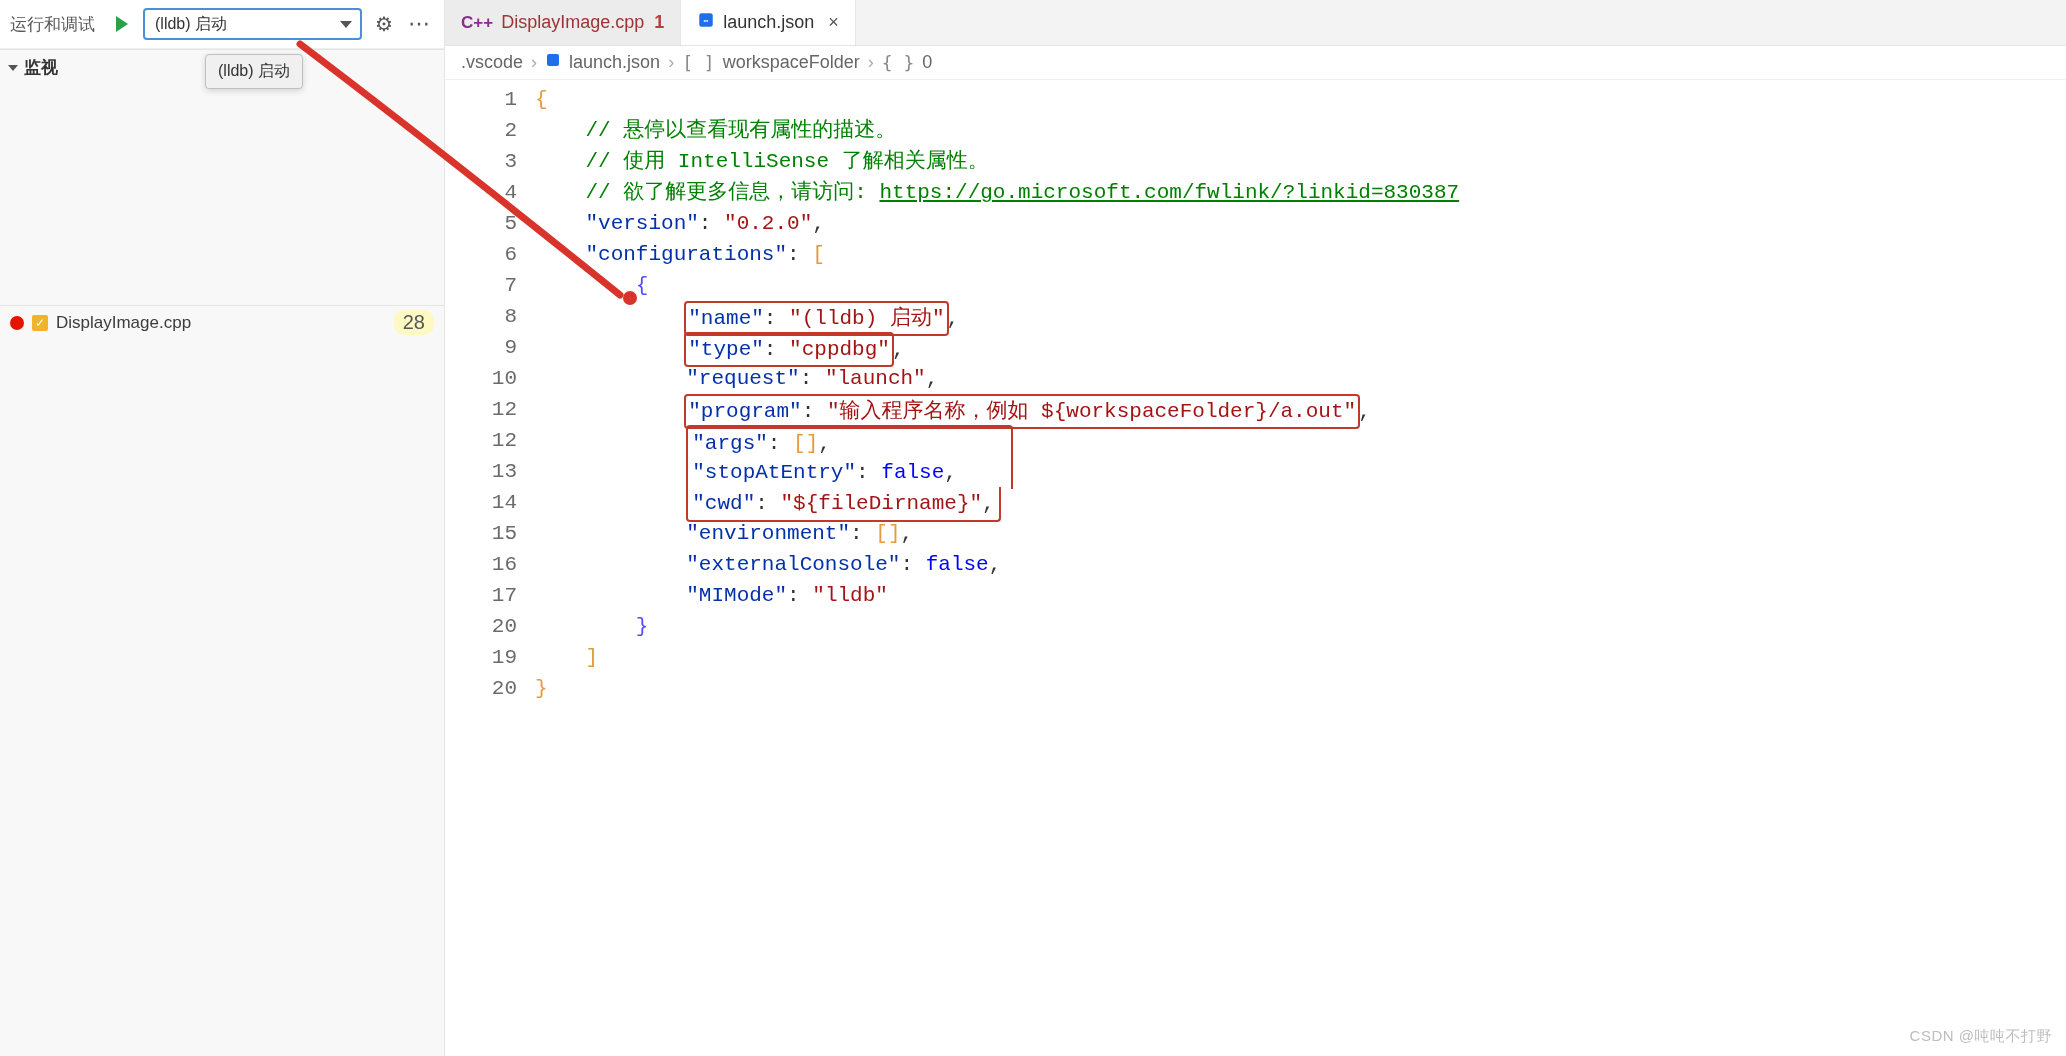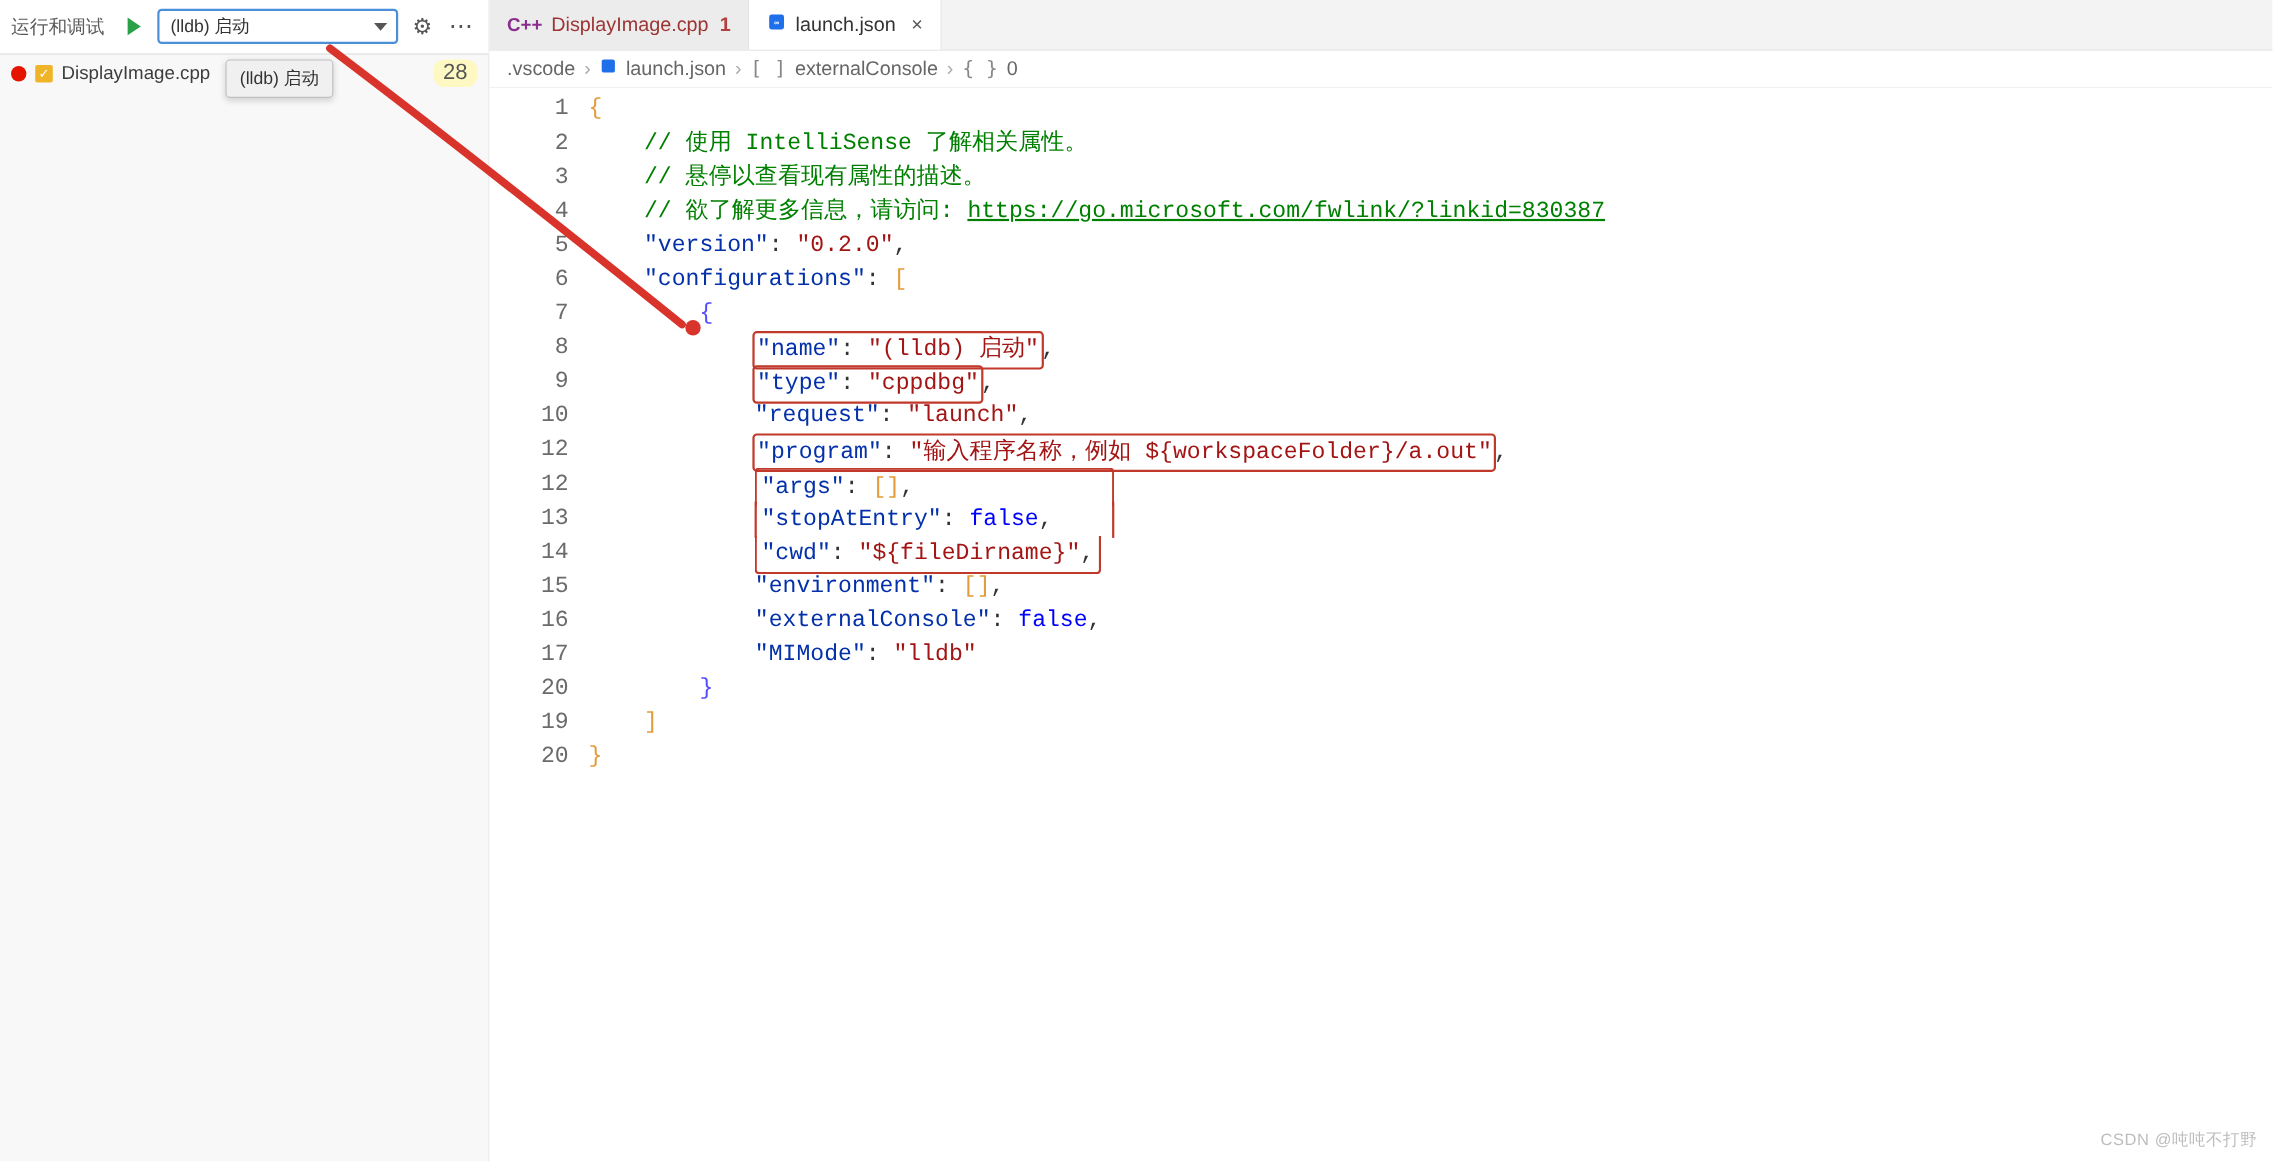--- a/index.html
+++ b/index.html
@@ -131,20 +131,27 @@
       </div>
       <button class="gear-btn">
         <span class="gear-icon">⚙</span>
       </button>
       <button class="more-btn">
         <span class="more-icon">⋯</span>
       </button>
     </div>
 
 
+    <div class="sb-section watch-section">
+      <div class="sb-section-hdr">
+        <span class="chev"></span>
+        <span>监视</span>
+      </div>
+      <div style="height:220px"></div>
+    </div>
 
     <div class="sb-section bp-section">
       <div class="bp-row">
         <span class="bp-dot"></span>
         <span class="bp-check">✓</span>
         <span>DisplayImage.cpp</span>
         <span class="bp-count">28</span>
       </div>
     </div>
   </aside>
@@ -172,21 +179,21 @@
       <span>.vscode</span>
       <span class="sep">›</span>
       <span class="bc-icon">
         <svg width="16" height="16" viewBox="0 0 24 24">
             <rect x="3" y="3" width="18" height="18" rx="3" fill="#1f6feb"></rect>
           </svg>
       </span>
       <span>launch.json</span>
       <span class="sep">›</span>
       <span class="bracket">[ ]</span>
-      <span>externalConsole</span>
+      <span>workspaceFolder</span>
       <span class="sep">›</span>
       <span class="bracket">{ }</span>
       <span>0</span>
     </div>
 
     <div class="code-wrap">
       <div class="gutter" id="gutter">
           <div>1</div>
           <div>2</div>
           <div>3</div>
@@ -203,22 +210,22 @@
           <div>14</div>
           <div>15</div>
           <div>16</div>
           <div>17</div>
           <div>20</div>
           <div>19</div>
           <div>20</div>
         </div>
       <div class="code">
 <div class="line"><span class="t-punc">{</span></div>
+<div class="line">    <span class="t-cmt">// 悬停以查看现有属性的描述。</span></div>
 <div class="line">    <span class="t-cmt">// 使用 IntelliSense 了解相关属性。</span></div>
-<div class="line">    <span class="t-cmt">// 悬停以查看现有属性的描述。</span></div>
 <div class="line">    <span class="t-cmt">// 欲了解更多信息，请访问: </span><span class="t-link">https://go.microsoft.com/fwlink/?linkid=830387</span></div>
 <div class="line">    <span class="t-key">"version"</span><span class="t-comma">: </span><span class="t-str">"0.2.0"</span><span class="t-comma">,</span></div>
 <div class="line">    <span class="t-key">"configurations"</span><span class="t-comma">: </span><span class="t-brack">[</span></div>
 <div class="line">        <span class="t-brace">{</span></div>
 <div class="line">            <span class="highlight"><span class="t-key">"name"</span><span class="t-comma">: </span><span class="t-str">"(lldb) 启动"</span></span><span class="t-comma">,</span></div>
 <div class="line">            <span class="highlight"><span class="t-key">"type"</span><span class="t-comma">: </span><span class="t-str">"cppdbg"</span></span><span class="t-comma">,</span></div>
 <div class="line">            <span class="t-key">"request"</span><span class="t-comma">: </span><span class="t-str">"launch"</span><span class="t-comma">,</span></div>
 <div class="line">            <span class="highlight"><span class="t-key">"program"</span><span class="t-comma">: </span><span class="t-str">"输入程序名称，例如 ${workspaceFolder}/a.out"</span></span><span class="t-comma">,</span></div>
 <div class="line">            <span class="highlight-row" style="border-bottom:none;border-radius:4px 4px 0 0"><span class="t-key">"args"</span><span class="t-comma">: </span><span class="t-brack">[]</span><span class="t-comma">,</span>              </span></div>
 <div class="line">            <span class="highlight-row" style="border-top:none;border-bottom:none;border-radius:0"><span class="t-key">"stopAtEntry"</span><span class="t-comma">: </span><span class="t-bool">false</span><span class="t-comma">,</span>    </span></div>

